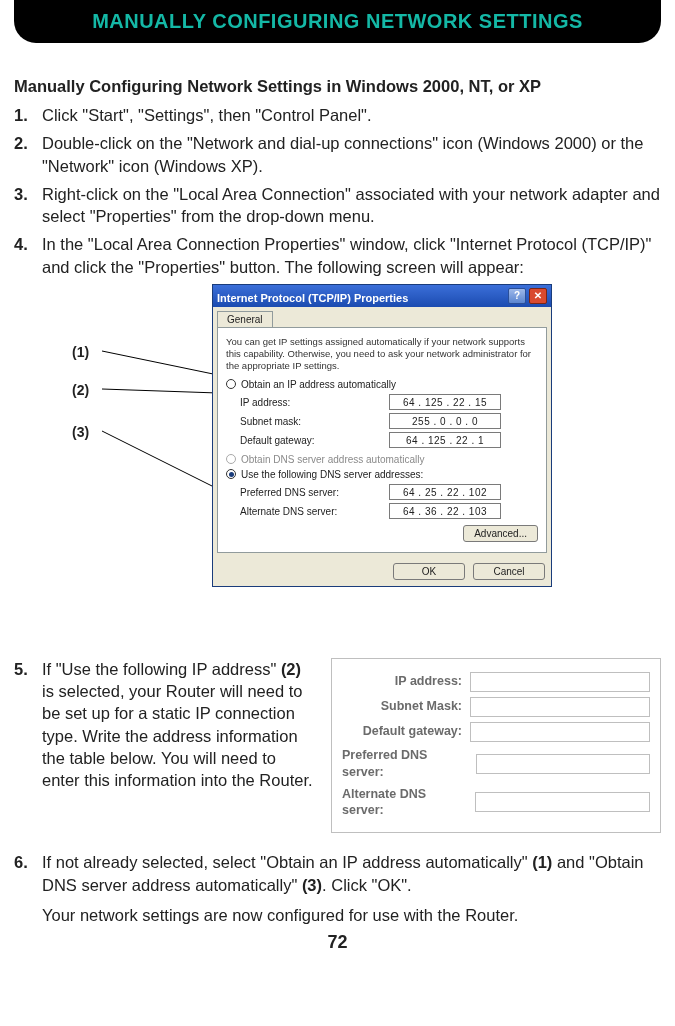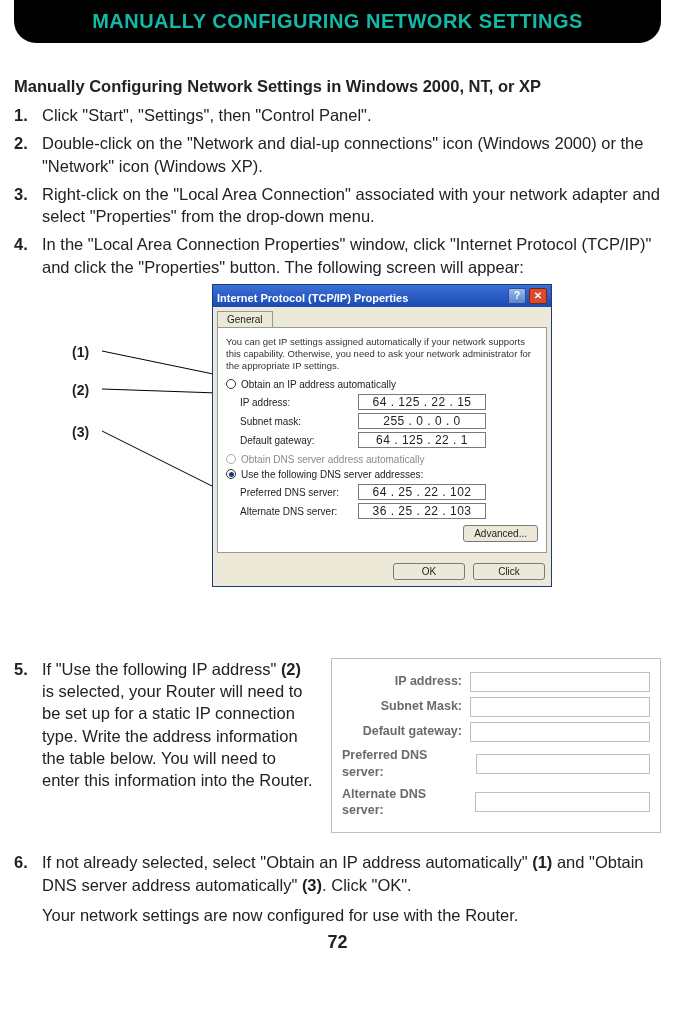--- a/index.html
+++ b/index.html
@@ -100,23 +100,23 @@
     width:10px;height:10px;border:1px solid #333;border-radius:50%;
     display:inline-flex;align-items:center;justify-content:center;background:#fff;
   }
   .rad .circle.sel::after{content:"";width:5px;height:5px;background:#1a3c7b;border-radius:50%;}
   .rad.gray{ color:#8a8a8a;}
   .rad.gray .circle{ border-color:#aaa;}
   .fieldgrid{ margin:2px 0 6px 14px; }
   .frow{ display:flex; align-items:center; margin:3px 0;}
   .frow .flabel{ width:118px; font-size:10px;}
   .ipbox{
-    width:128px; height:16px; background:#fff; border:1px solid #7a7a7a;
+    width:112px; height:16px; background:#fff; border:1px solid #7a7a7a;
     display:flex; align-items:center; justify-content:center;
-    font-size:12px; letter-spacing:0.5px;
+    font-size:10px; letter-spacing:0.5px;margin-left:31px;
   }
   .advrow{ text-align:right; margin-top:6px;}
   .btn{
     display:inline-block; min-width:72px; padding:2px 10px;
     background:#ece9d8; border:1px solid #7a7a7a; border-radius:3px;
     font-size:10px; text-align:center;
   }
   .dlgfooter{
     display:flex; justify-content:flex-end; gap:8px;
     padding:6px 6px; background:#ece9d8;
@@ -222,31 +222,31 @@
         <span class="circle sel"></span>
         <span>Use the following DNS server addresses:</span>
       </div>
       <div class="fieldgrid">
         <div class="frow">
           <span class="flabel">Preferred DNS server:</span>
           <span class="ipbox">64 .  25 .  22 . 102</span>
         </div>
         <div class="frow">
           <span class="flabel">Alternate DNS server:</span>
-          <span class="ipbox">36 .  25 .  22 . 103</span>
+          <span class="ipbox">64 .  36 .  22 . 103</span>
         </div>
       </div>
 
       <div class="advrow">
         <span class="btn">Advanced...</span>
       </div>
     </div>
     <div class="dlgfooter">
       <span class="btn">OK</span>
-      <span class="btn">Click</span>
+      <span class="btn">Cancel</span>
     </div>
   </div>
 </div>
 
 <ol class="steps">
   <li>
     <span class="num">5.</span>
     <div class="txt step5row">
       <div style="flex:1;">
         <span>If "Use the following IP address" </span><span class="bold">(2)</span><span> is selected, your Router will need to be set up for a static IP connection type. Write the address information the table below. You will need to enter this information into the Router.</span>

